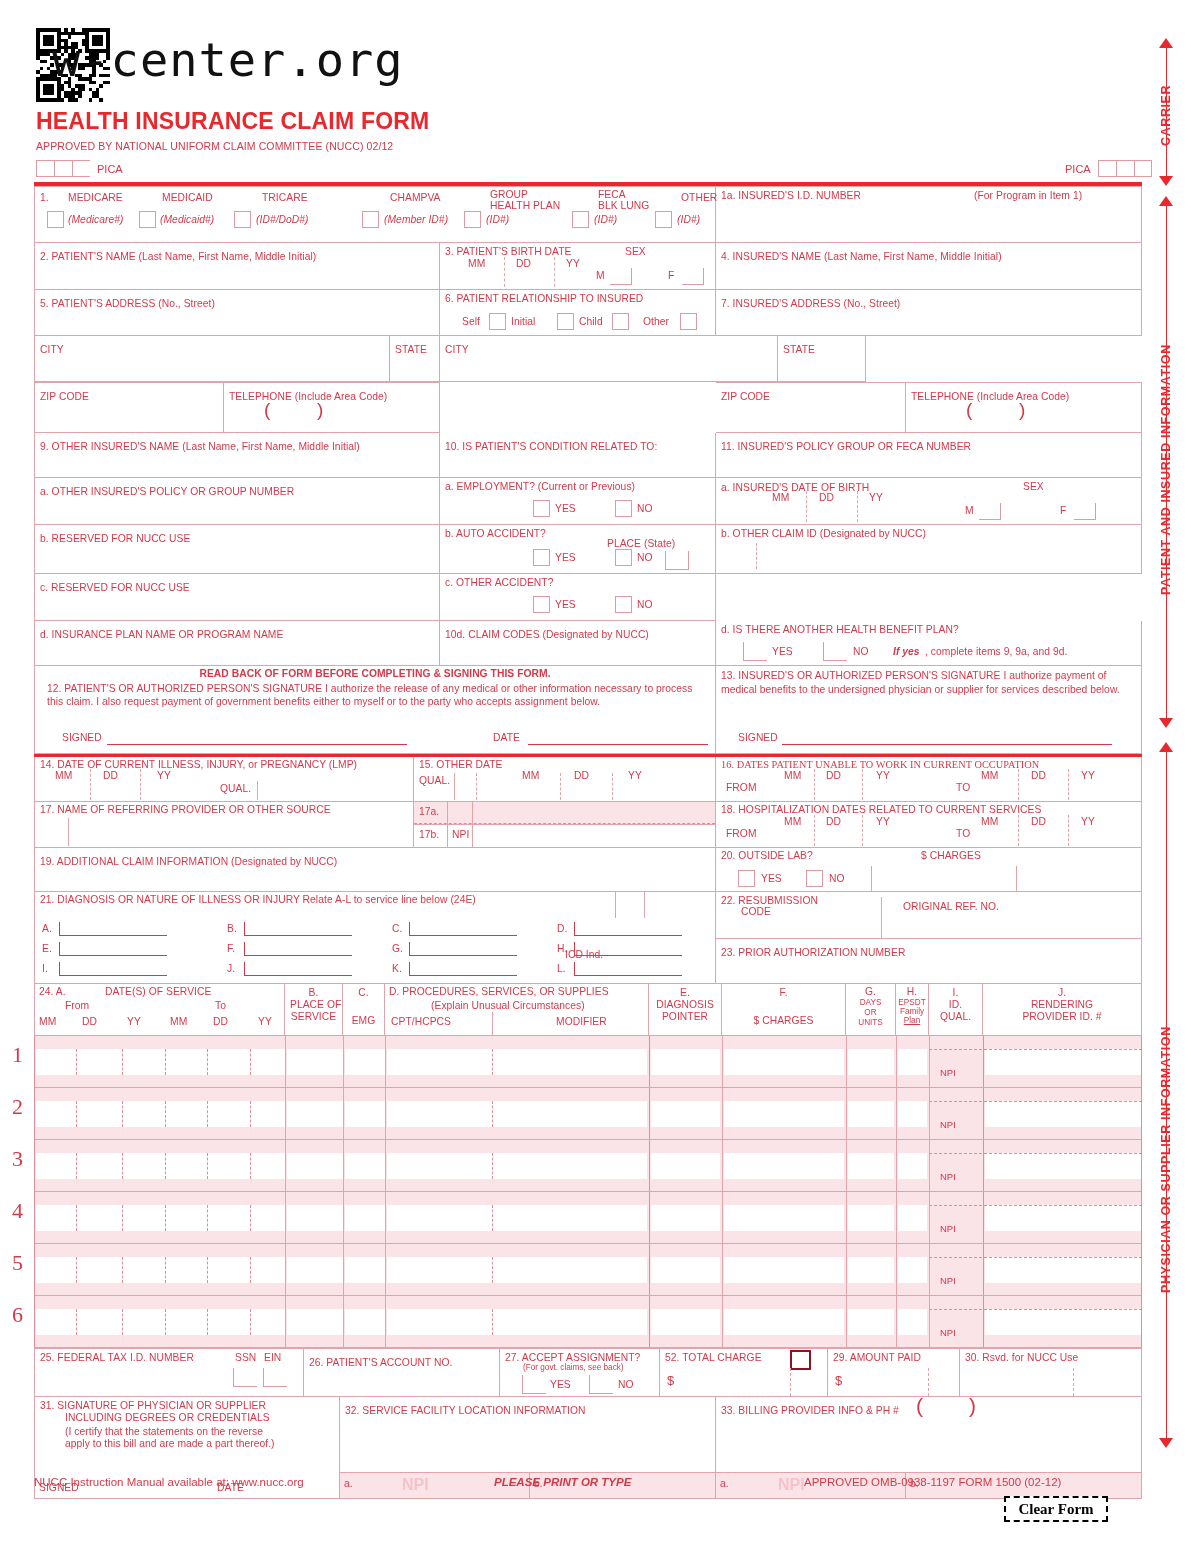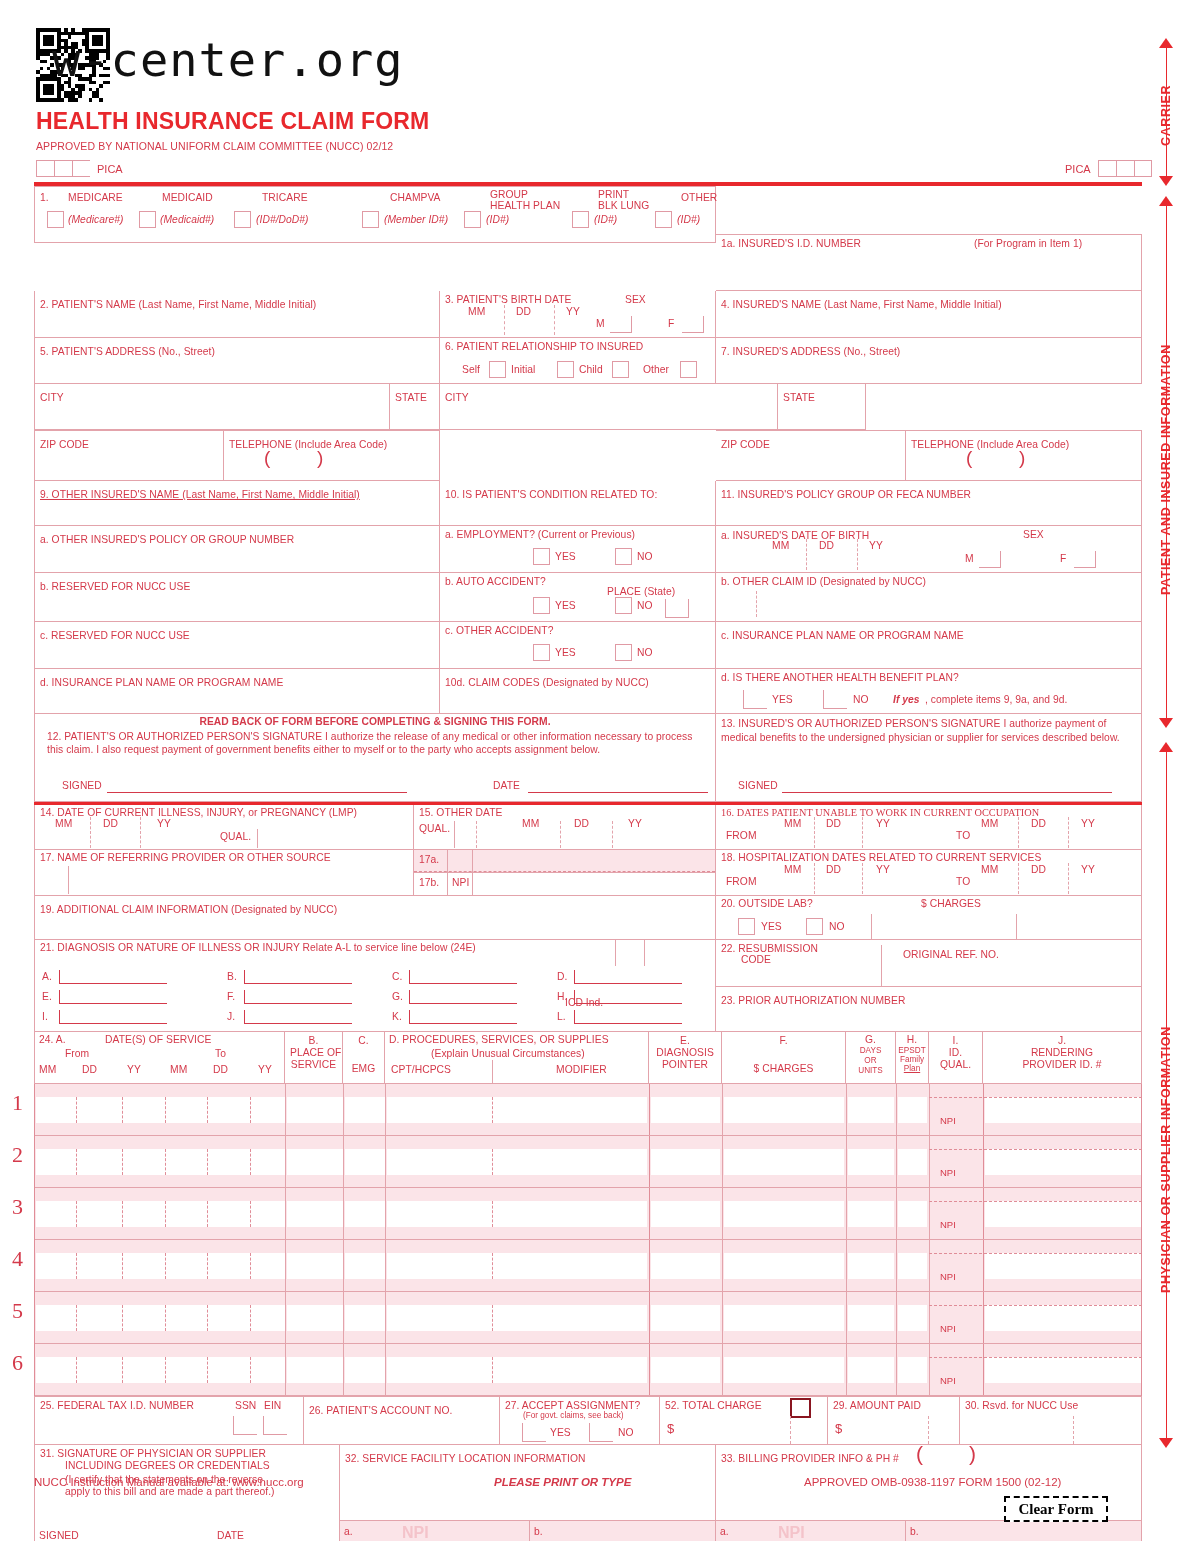--- a/index.html
+++ b/index.html
@@ -588,41 +588,41 @@
     <div class="row">
       <div class="cell fl ft" style="width:682px;height:57px;">
         <div style="position:relative;height:100%;">
           <span class="lbl" style="position:absolute;left:0;top:2px;">1.</span>
           <span class="lbl" style="position:absolute;left:28px;top:2px;">MEDICARE</span>
           <span class="lbl" style="position:absolute;left:122px;top:2px;">MEDICAID</span>
           <span class="lbl" style="position:absolute;left:222px;top:2px;">TRICARE</span>
           <span class="lbl" style="position:absolute;left:350px;top:2px;">CHAMPVA</span>
           <span class="lbl" style="position:absolute;left:450px;top:-1px;">GROUP</span>
           <span class="lbl" style="position:absolute;left:450px;top:10px;">HEALTH PLAN</span>
-          <span class="lbl" style="position:absolute;left:558px;top:-1px;">PRINT</span>
+          <span class="lbl" style="position:absolute;left:558px;top:-1px;">FECA</span>
           <span class="lbl" style="position:absolute;left:558px;top:10px;">BLK LUNG</span>
           <span class="lbl" style="position:absolute;left:641px;top:2px;">OTHER</span>
 
           <span class="cb" style="position:absolute;left:7px;top:21px;"></span>
           <span class="lbl it" style="position:absolute;left:28px;top:24px;">(Medicare#)</span>
           <span class="cb" style="position:absolute;left:99px;top:21px;"></span>
           <span class="lbl it" style="position:absolute;left:120px;top:24px;">(Medicaid#)</span>
           <span class="cb" style="position:absolute;left:194px;top:21px;"></span>
           <span class="lbl it" style="position:absolute;left:216px;top:24px;">(ID#/DoD#)</span>
           <span class="cb" style="position:absolute;left:322px;top:21px;"></span>
           <span class="lbl it" style="position:absolute;left:344px;top:24px;">(Member ID#)</span>
           <span class="cb" style="position:absolute;left:424px;top:21px;"></span>
           <span class="lbl it" style="position:absolute;left:446px;top:24px;">(ID#)</span>
           <span class="cb" style="position:absolute;left:532px;top:21px;"></span>
           <span class="lbl it" style="position:absolute;left:554px;top:24px;">(ID#)</span>
           <span class="cb" style="position:absolute;left:615px;top:21px;"></span>
           <span class="lbl it" style="position:absolute;left:637px;top:24px;">(ID#)</span>
         </div>
       </div>
-      <div class="cell ft" style="width:426px;height:57px;margin-top:48px;">
+      <div class="cell ft" style="width:426px;height:57px;">
         <span class="lbl" style="position:absolute;left:5px;top:3px;">1a. INSURED'S I.D. NUMBER</span>
         <span class="lbl" style="position:absolute;left:258px;top:3px;">(For Program in Item 1)</span>
       </div>
     </div>
 
     <div class="row">
       <div class="cell fl" style="width:406px;height:47px;">
         <span class="lbl">2. PATIENT'S NAME (Last Name, First Name, Middle Initial)</span>
       </div>
       <div class="cell" style="width:276px;height:47px;">
@@ -692,21 +692,21 @@
         <span class="lbl">ZIP CODE</span>
       </div>
       <div class="cell" style="width:236px;height:51px;border-top:0.8px solid #e3a3ab;margin-top:51px;">
         <span class="lbl">TELEPHONE (Include Area Code)</span>
         <span style="position:absolute;left:60px;top:16px;font-size:19px;">(</span>
         <span style="position:absolute;left:113px;top:16px;font-size:19px;">)</span>
       </div>
     </div>
 
     <div class="row">
-      <div class="cell fl" style="width:406px;height:45px;text-decoration:underline;">
+      <div class="cell fl" style="width:406px;height:45px;">
         <span class="lbl">9. OTHER INSURED'S NAME (Last Name, First Name, Middle Initial)</span>
       </div>
       <div class="cell" style="width:276px;height:45px;">
         <span class="lbl">10. IS PATIENT'S CONDITION RELATED TO:</span>
       </div>
       <div class="cell" style="width:426px;height:45px;">
         <span class="lbl">11. INSURED'S POLICY GROUP OR FECA NUMBER</span>
       </div>
     </div>
 
@@ -758,23 +758,20 @@
     <div class="row">
       <div class="cell fl" style="width:406px;height:47px;">
         <span class="lbl">c. RESERVED FOR NUCC USE</span>
       </div>
       <div class="cell" style="width:276px;height:47px;">
         <span class="lbl" style="position:absolute;left:5px;top:3px;">c. OTHER ACCIDENT?</span>
         <span class="cb" style="position:absolute;left:93px;top:22px;"></span>
         <span class="lbl" style="position:absolute;left:115px;top:25px;">YES</span>
         <span class="cb" style="position:absolute;left:175px;top:22px;"></span>
         <span class="lbl" style="position:absolute;left:197px;top:25px;">NO</span>
-      </div>
-      <div class="cell" style="width:426px;height:47px;">
-        <span class="lbl">c. INSURANCE PLAN NAME OR PROGRAM NAME</span>
       </div>
     </div>
 
     <div class="row">
       <div class="cell fl" style="width:406px;height:45px;">
         <span class="lbl">d. INSURANCE PLAN NAME OR PROGRAM NAME</span>
       </div>
       <div class="cell" style="width:276px;height:45px;">
         <span class="lbl">10d. CLAIM CODES (Designated by NUCC)</span>
       </div>

